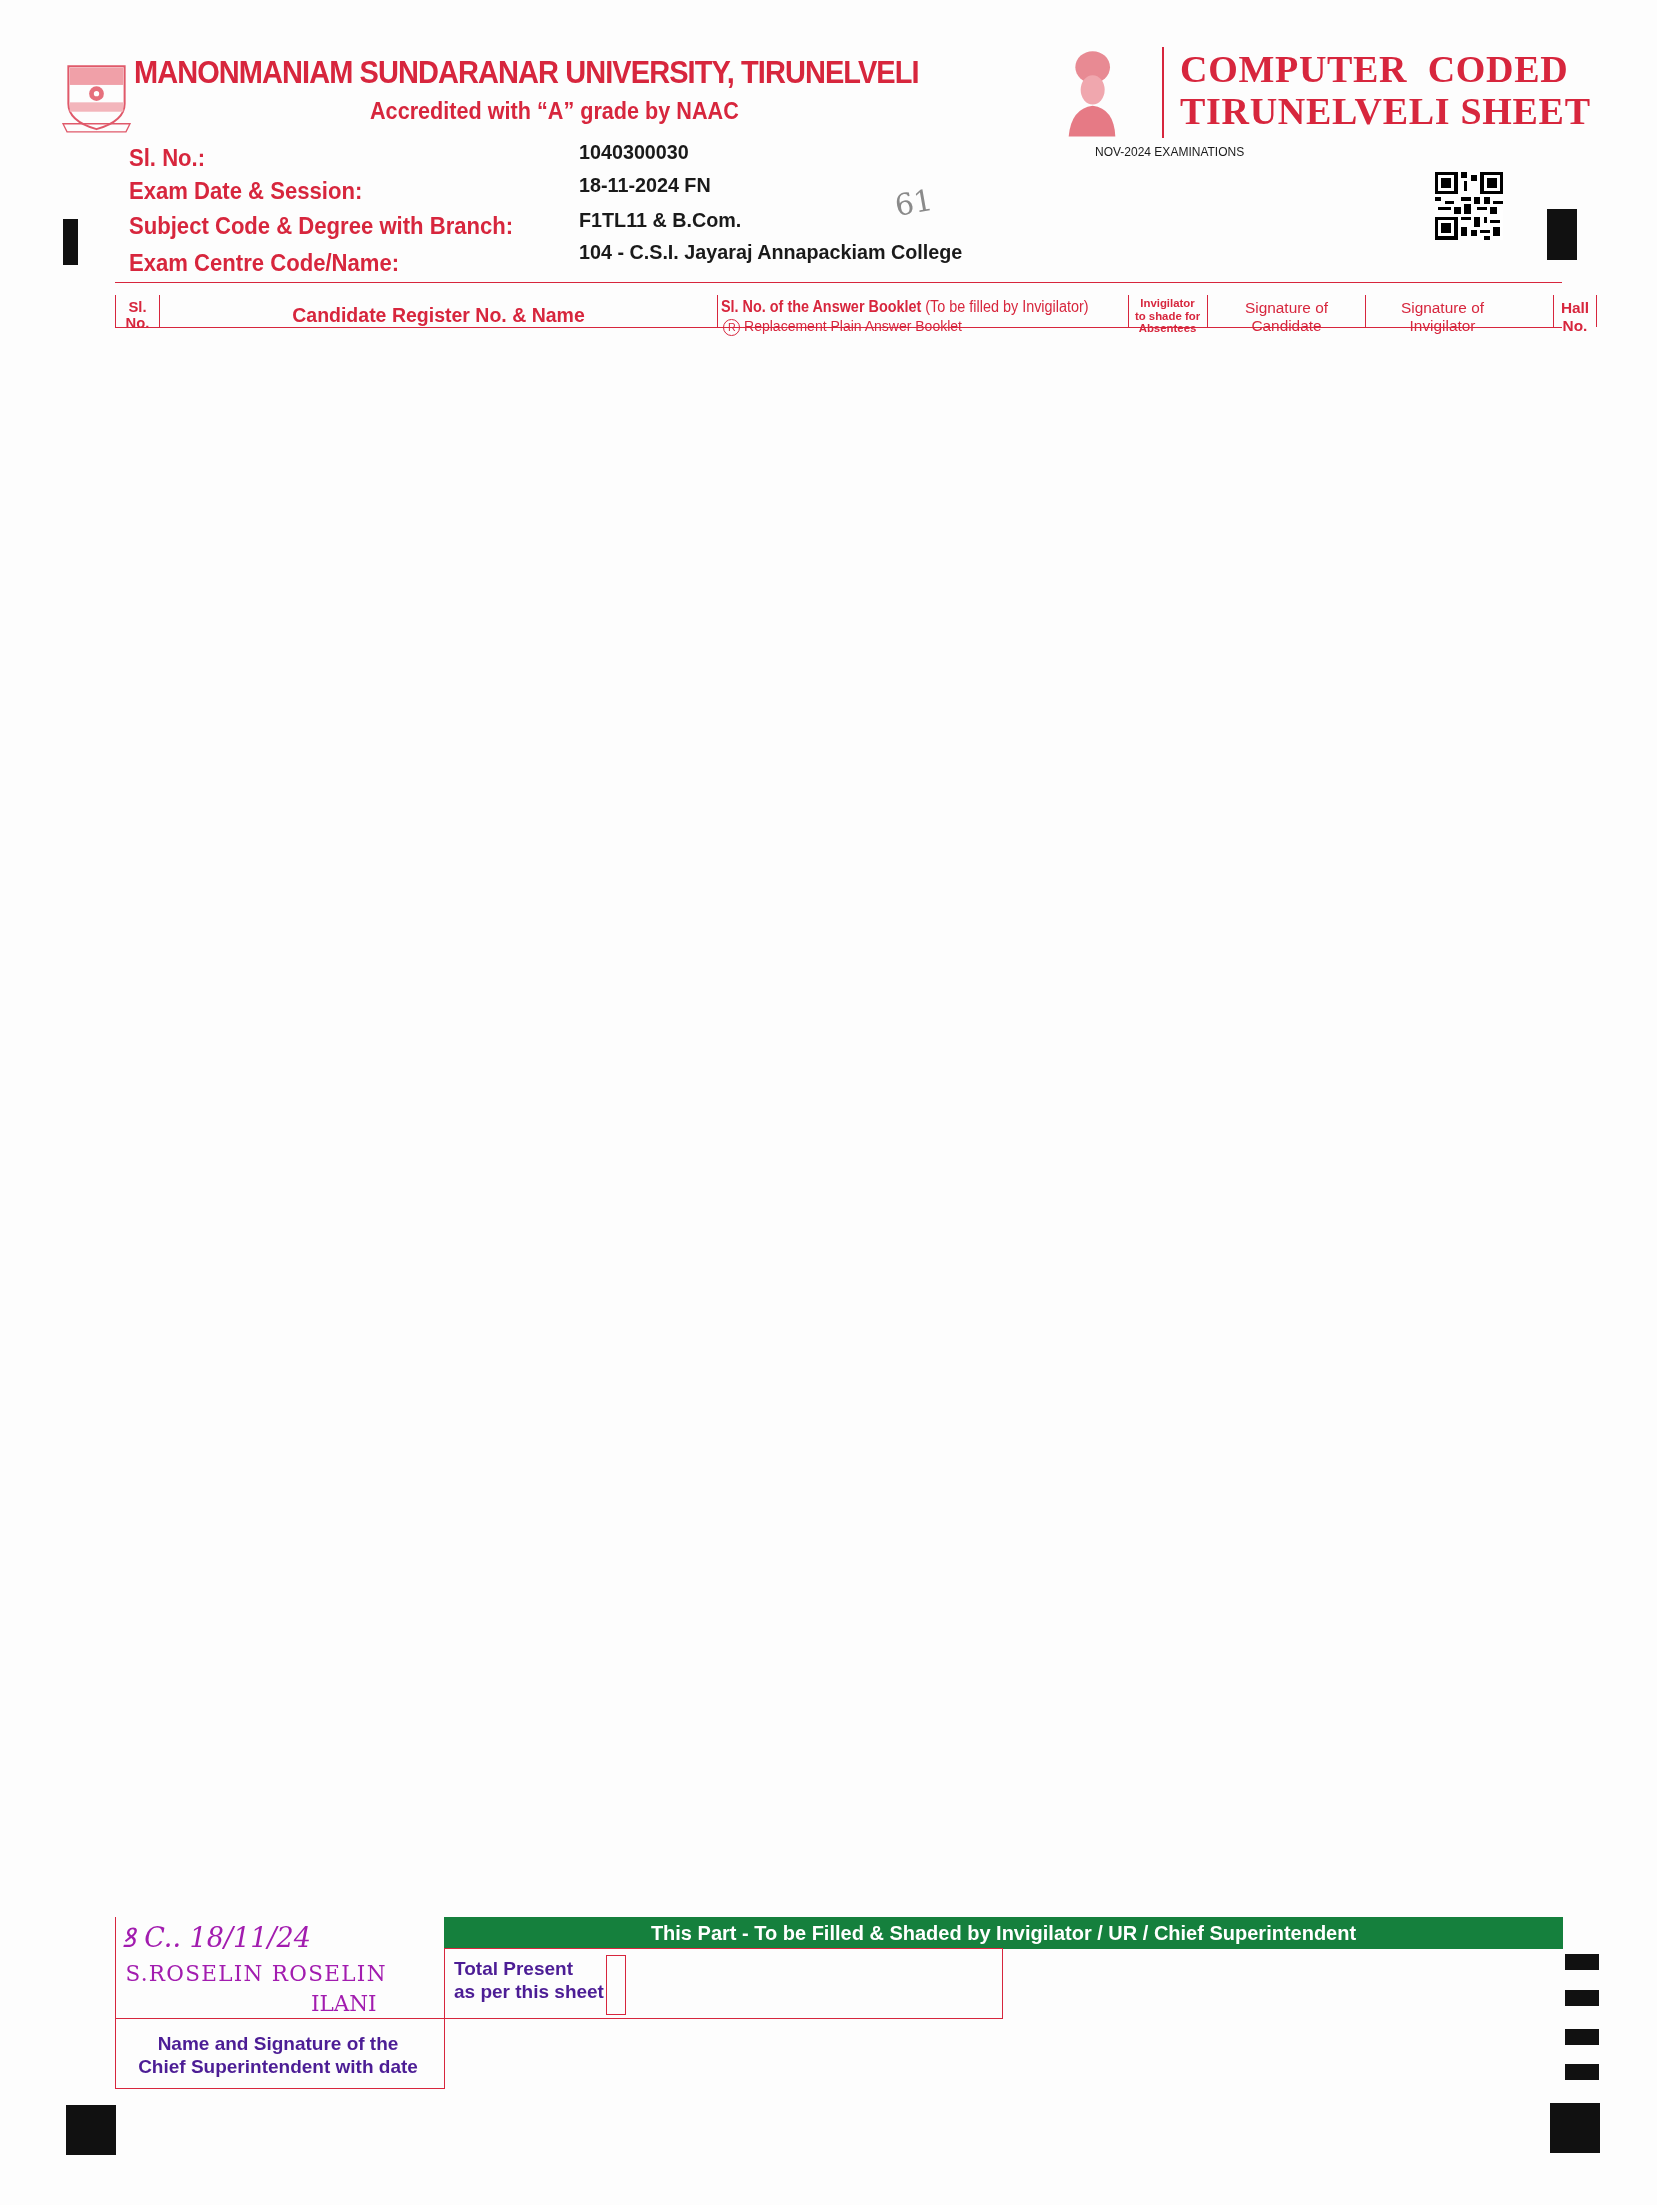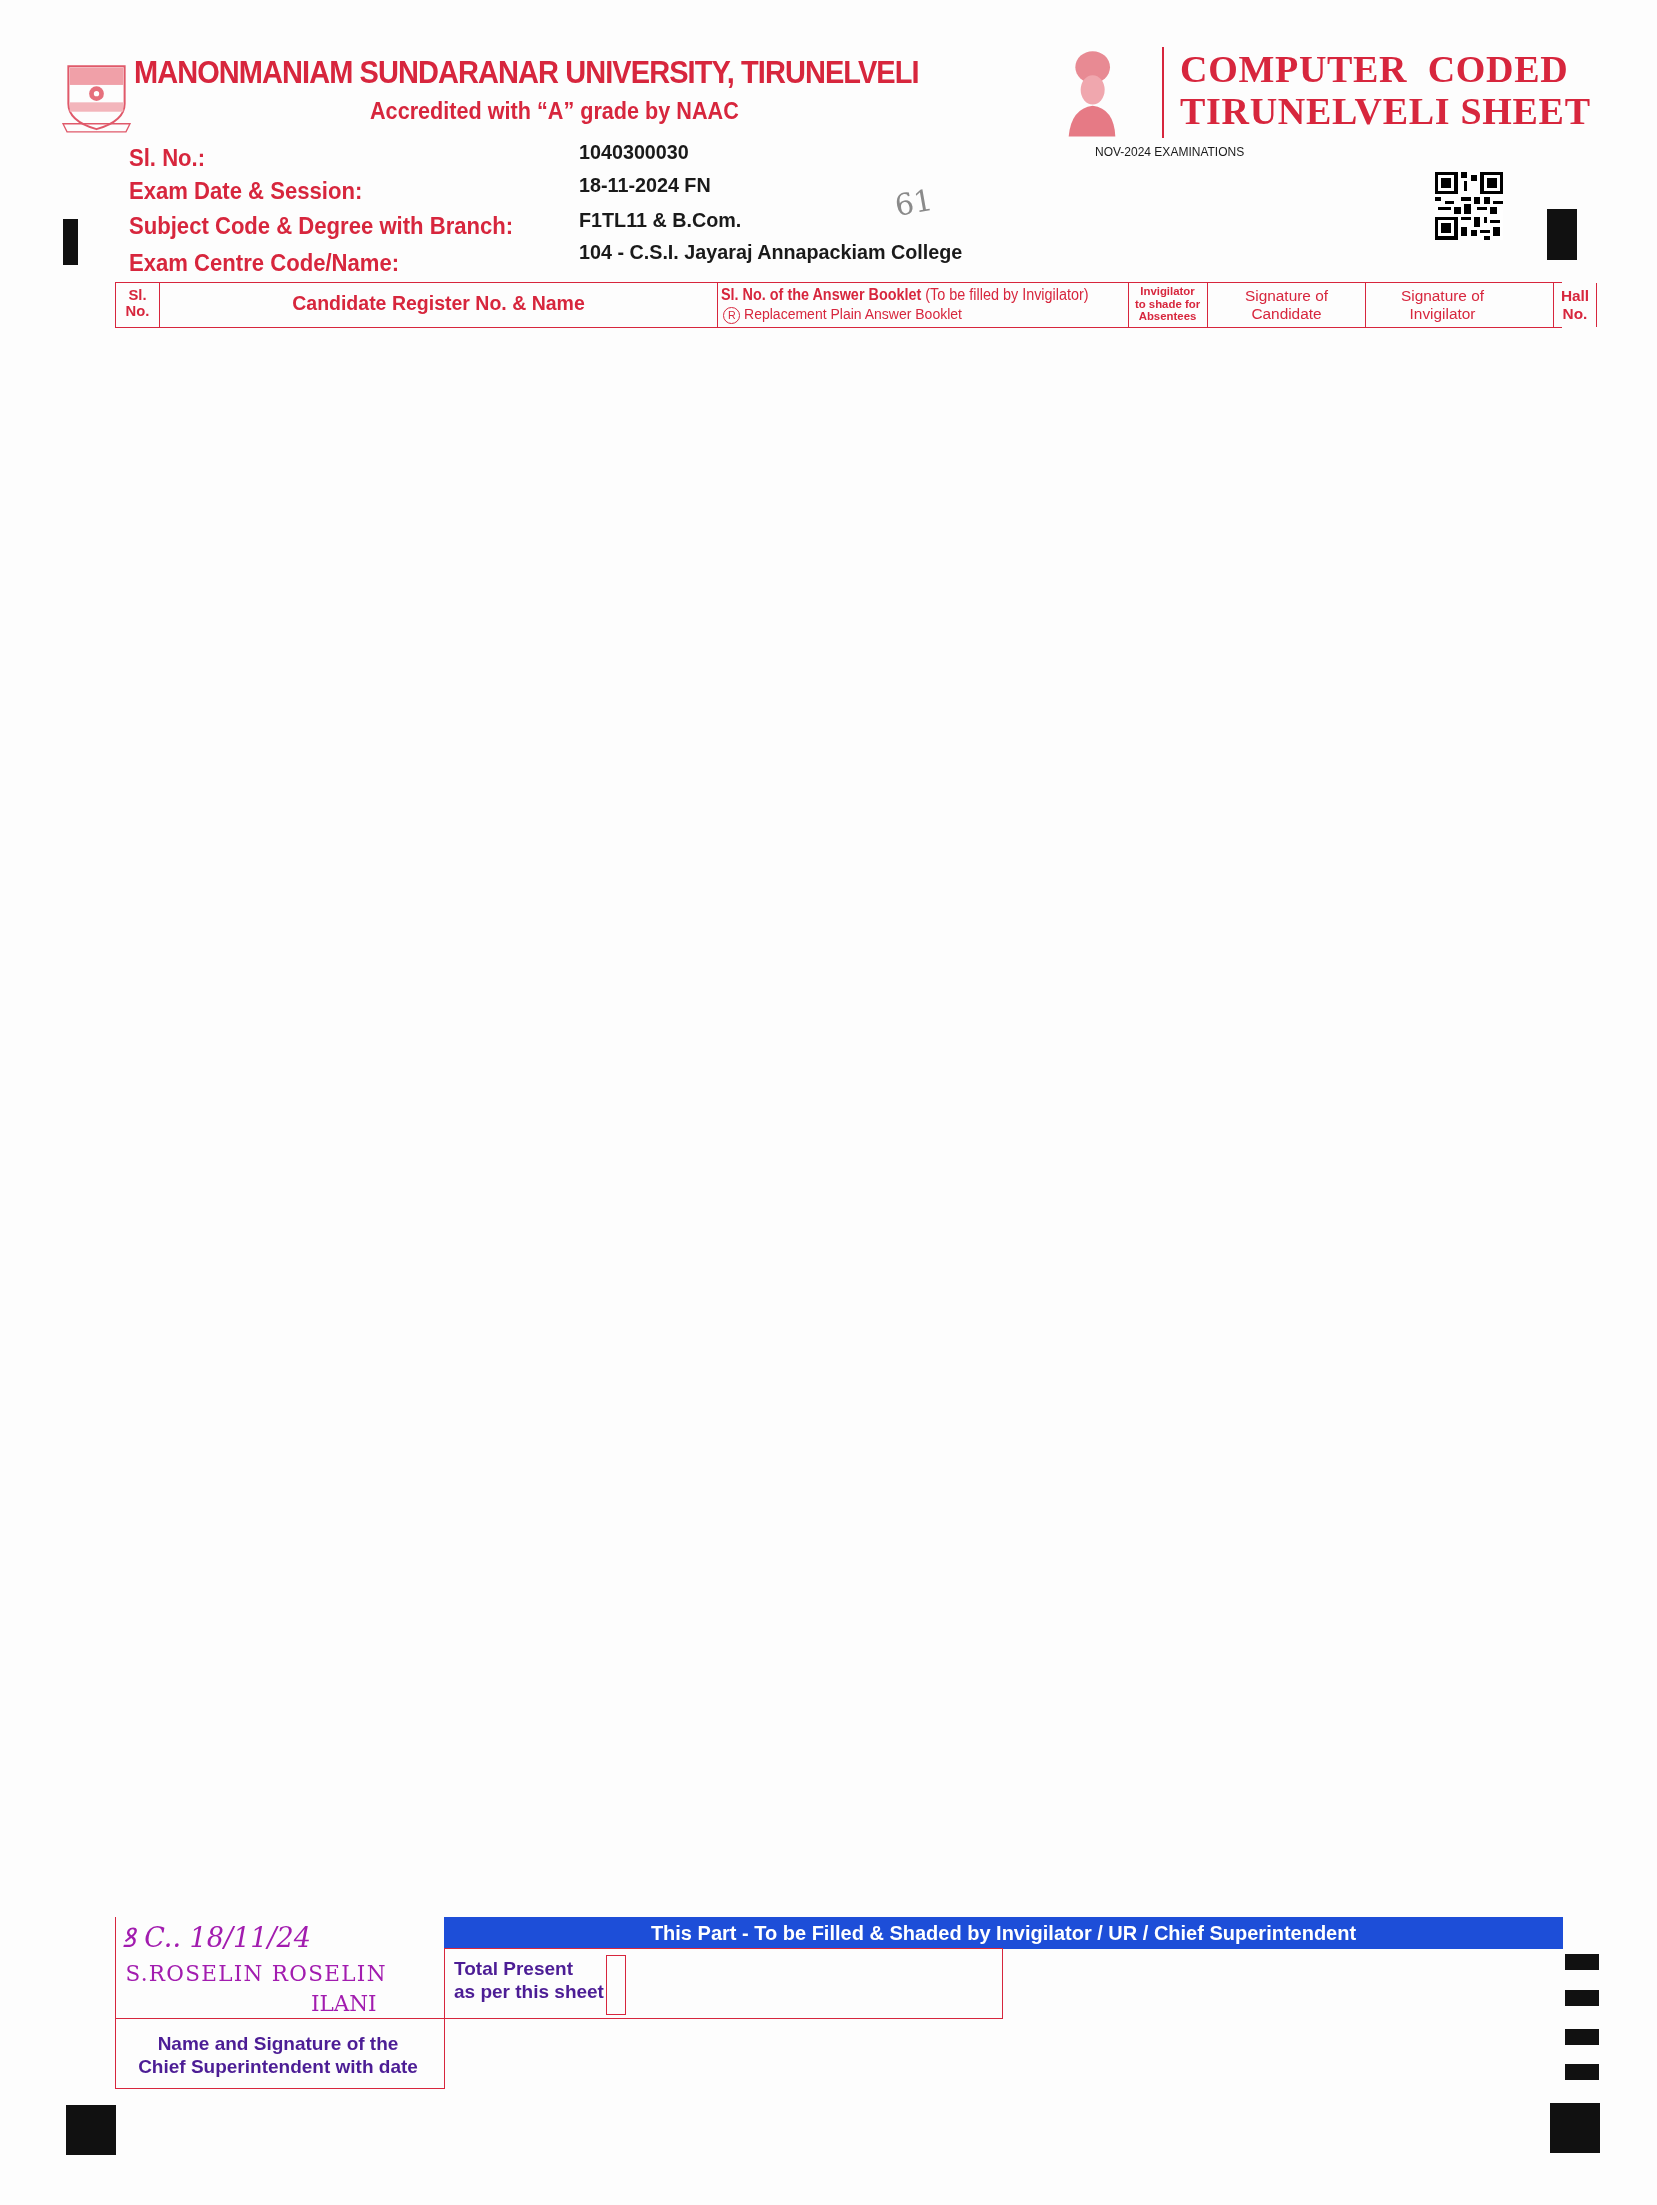--- a/index.html
+++ b/index.html
@@ -18,35 +18,35 @@
   .exam-label { left:1095px; top:145px; font-size:12px; font-weight:normal; white-space:nowrap; }
   .qr { left:1435px; top:170px; width:70px; width:68px; height:71px; }
   .meta-label { left:129px; font-size:23.5px; font-weight:bold; color:#d7263d; white-space:nowrap; transform:scaleX(0.94); transform-origin:left top; }
   .meta-value { left:579px; font-size:21px; font-weight:bold; white-space:nowrap; transform:scaleX(0.94); transform-origin:left top; }
   .pencil-note { left:895px; top:186px; font-size:29.5px; color:#8a8a8a; font-family:"DejaVu Serif", serif; transform:rotate(-10deg); }
   .mark { background:#111; position:absolute; }
 
   
   .table { position:absolute; left:115px; top:282px; width:1447px; border-top:1.3px solid #d7263d; }
   .row { position:absolute; left:0; width:1447px; border-bottom:1.3px solid #d7263d; }
-  .cell { position:absolute; top:0; bottom:0; border-left:1.3px solid #d7263d; box-sizing:border-box; }
+  .cell { position:absolute; top:12px; bottom:0; border-left:1.3px solid #d7263d; box-sizing:border-box; }
   .cell.last { border-right:1.3px solid #d7263d;margin-left:34px; }
   .hdr-txt { position:absolute; left:0; right:0; text-align:center; color:#d7263d; font-weight:bold; }
   .c-sl   { left:0;    width:44px; }
   .c-name { left:44px; width:558px; }
   .c-ab   { left:1013px; width:78px; }
   .c-sc   { left:1092px; width:158px; }
   .c-si   { left:1250px; width:154px; }
   .c-hl   { left:1404px; width:44px; }
   .circ { position:absolute; width:21.5px; height:21.5px; border:1.3px solid #d7263d; border-radius:50%; color:#d7263d; font-size:14px; line-height:21.5px; text-align:center; box-sizing:content-box; }
   .handwriting { position:absolute; color:#a21caf; font-family:"DejaVu Serif", serif; font-style:italic; }
 
   
   .bottom { position:absolute; left:115px; top:1917px; width:1447px; height:171px; }
-  .banner { position:absolute; left:329px; top:0; width:1119px; height:32px; background:#1d4ed8; color:#fff; font-weight:bold; font-size:20px; text-align:center; line-height:32px; }
+  .banner { position:absolute; left:329px; top:0; width:1119px; height:32px; background:#15803d; color:#fff; font-weight:bold; font-size:20px; text-align:center; line-height:32px; }
   .btxt { position:absolute; color:#4c1d95; font-weight:bold; white-space:nowrap; }
   .bbox { position:absolute; border:1.3px solid #d7263d; box-sizing:border-box; }
 </style>
 </head>
 <body>
 
 <svg class="abs logo" viewBox="0 0 112 110">
   <path d="M14 6 H98 V62 Q98 88 56 100 Q14 88 14 62 Z" fill="none" stroke="#e0596a" stroke-width="3"></path>
   <rect x="16" y="8" width="80" height="26" fill="#f0a0a8"></rect>
   <rect x="16" y="60" width="80" height="14" fill="#f3b5bb"></rect>

